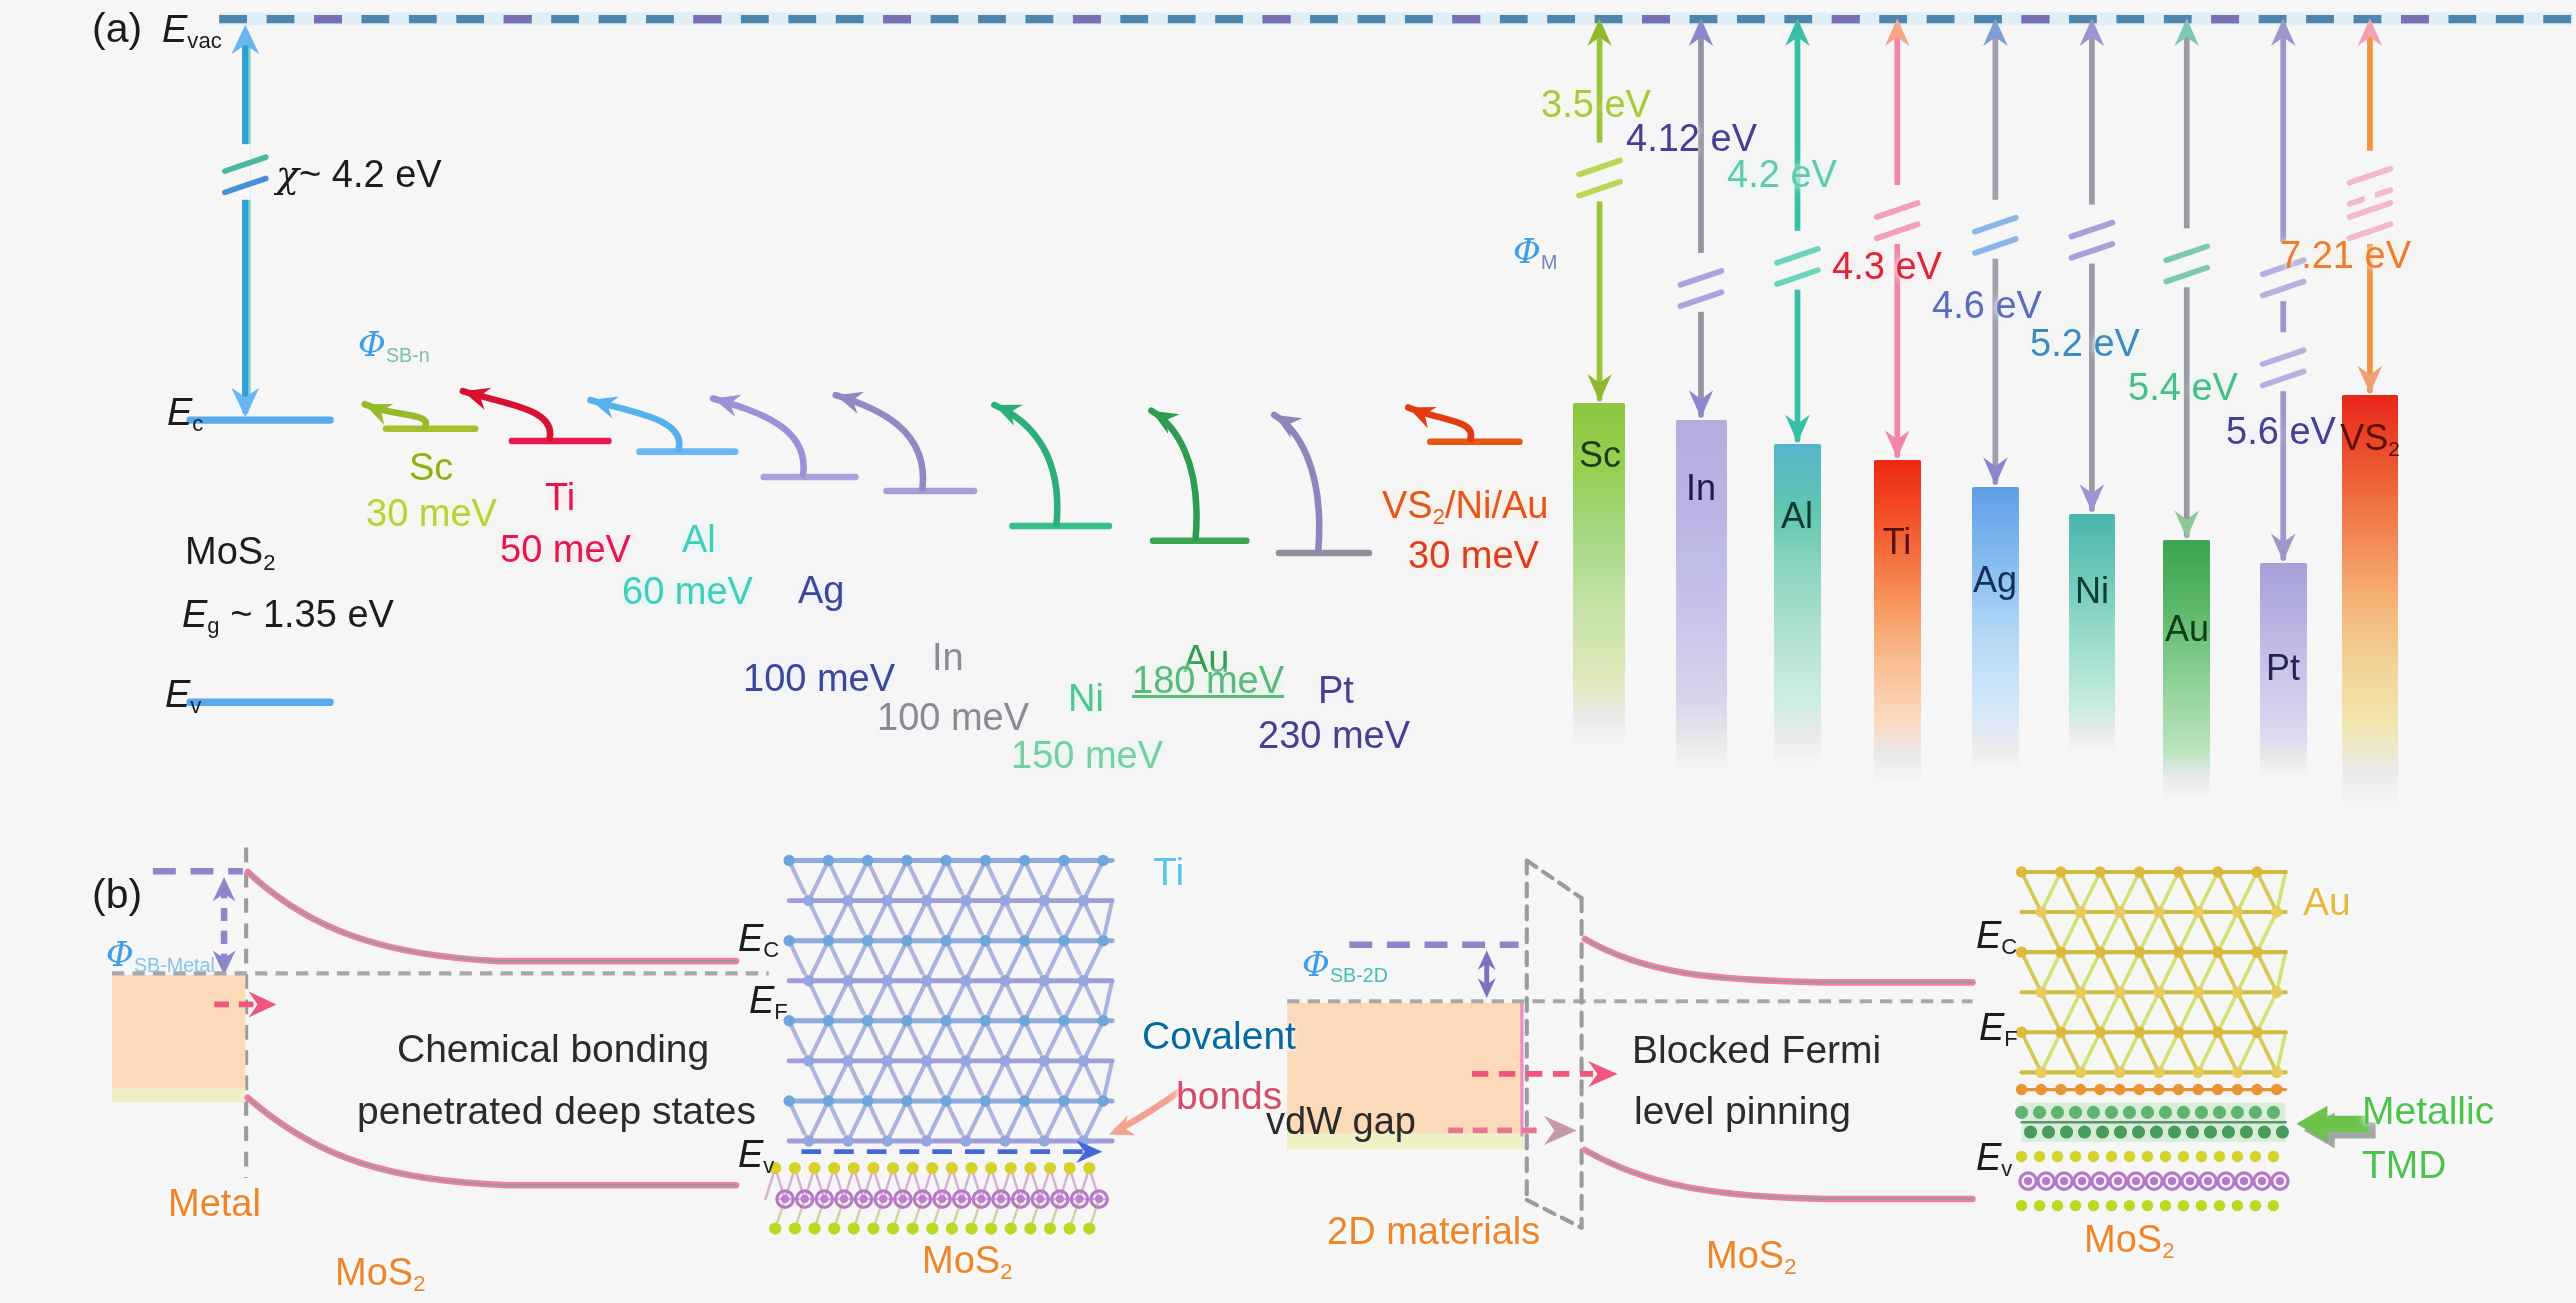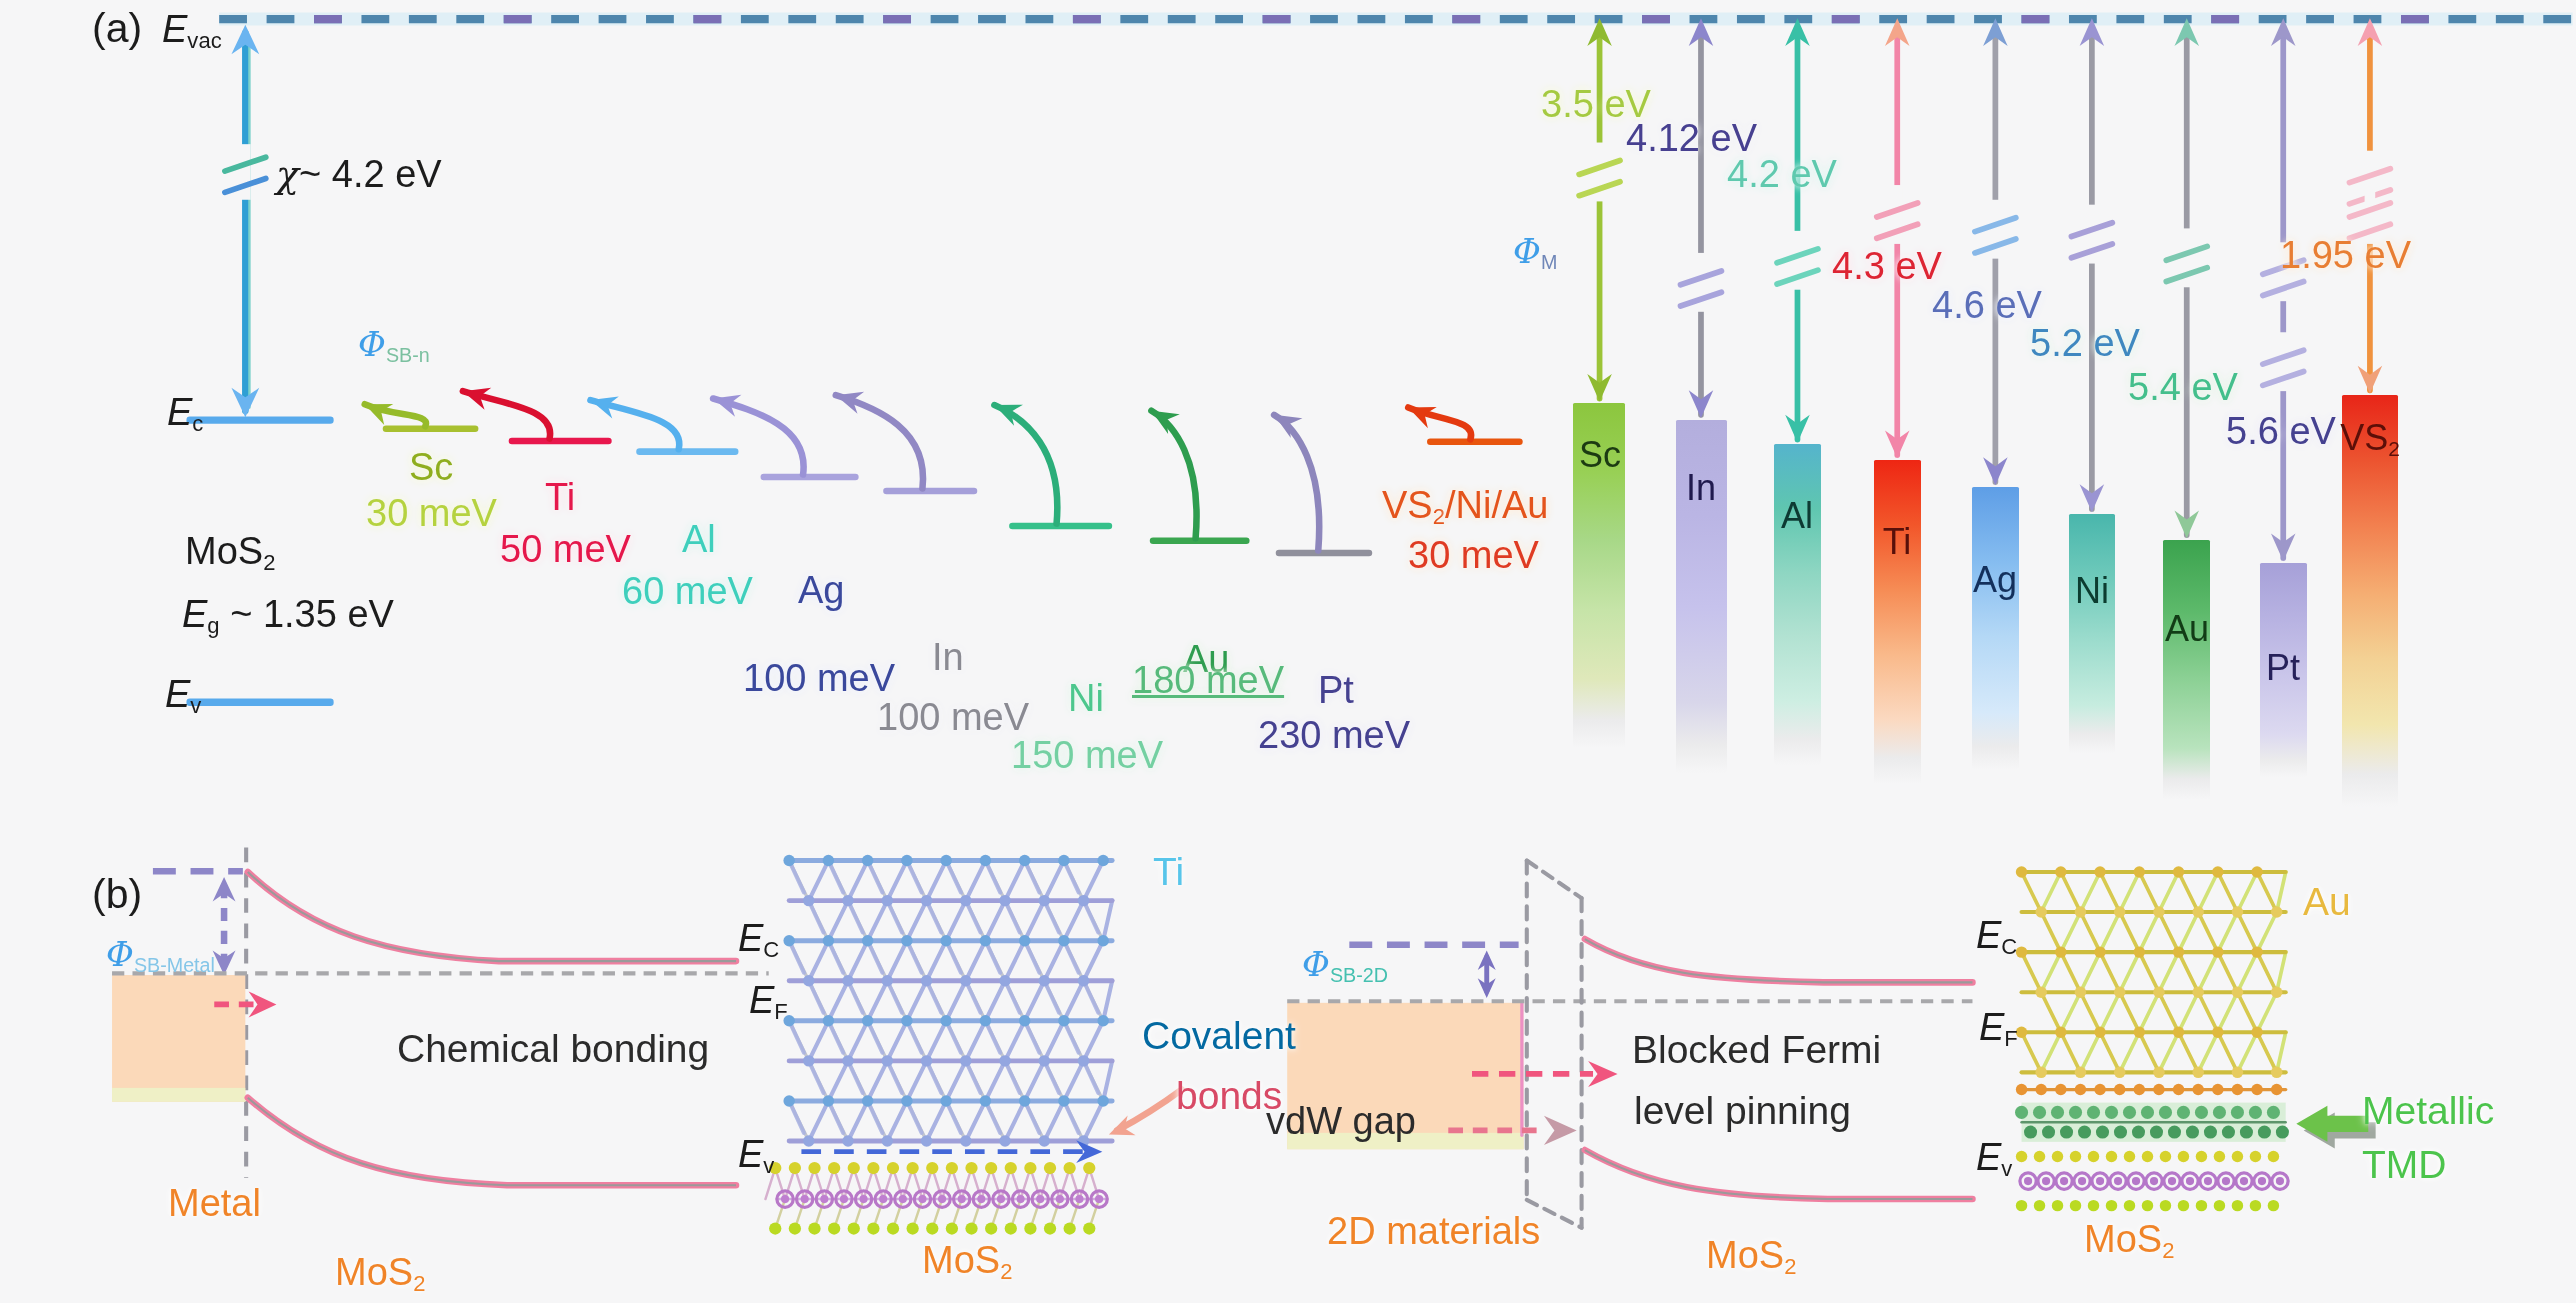--- a/index.html
+++ b/index.html
@@ -797,20 +797,21 @@
     <div class="lbl t46" style="left:185px;top:532px"><span>MoS</span><sub>2</sub></div>
     <div class="lbl t46" style="left:182px;top:595px"><span class="ital">E</span><sub>g</sub><span> ~ 1.35 eV</span></div>
 
     <div class="lbl t50" style="left:92px;top:873px">(b)</div>
 
     <div class="lbl t42" style="left:106px;top:937px"><span class="serifit" style="color: rgb(63, 158, 232);">Φ</span><sub style="color: rgb(133, 198, 232);">SB-Metal</sub></div>
     <div class="lbl t46 ital" style="left:738px;top:919px"><span>E</span><sub>C</sub></div>
     <div class="lbl t46 ital" style="left:749px;top:981px"><span>E</span><sub>F</sub></div>
     <div class="lbl t46 ital" style="left:738px;top:1135px"><span>E</span><sub>v</sub></div>
     <div class="lbl t48" style="left: 397px; top: 1029px; color: rgb(43, 43, 43);">Chemical bonding</div>
+    <div class="lbl t48" style="left: 357px; top: 1091px; color: rgb(43, 43, 43);">penetrated deep states</div>
     <div class="lbl t46 halo" style="left: 168px; top: 1184px; color: rgb(240, 132, 40);">Metal</div>
     <div class="lbl t46 halo" style="left: 335px; top: 1253px; color: rgb(240, 132, 40);"><span>MoS</span><sub>2</sub></div>
     <div class="lbl t48 halo" style="left: 1153px; top: 852px; color: rgb(88, 197, 234);">Ti</div>
     <div class="lbl t48 halo" style="left: 1142px; top: 1016px; color: #0369a1; text-align: center;">Covalent</div>
     <div class="lbl t48 halo" style="left: 1176px; top: 1076px; color: rgb(216, 74, 102);">bonds</div>
     <div class="lbl t46 halo" style="left: 922px; top: 1241px; color: rgb(240, 132, 40);"><span>MoS</span><sub>2</sub></div>
 
     <div class="lbl t42" style="left:1302px;top:947px"><span class="serifit" style="color: rgb(63, 158, 232);">Φ</span><sub style="color: rgb(69, 192, 176);">SB-2D</sub></div>
     <div class="lbl t46" style="left: 1266px; top: 1102px; color: rgb(43, 43, 43);">vdW gap</div>
     <div class="lbl t48" style="left: 1632px; top: 1030px; color: rgb(43, 43, 43);">Blocked Fermi</div>
@@ -851,17 +852,17 @@
       <div class="lbl halo" style="left: 1183px; top: 640px; font-size: 38px; color: rgb(46, 157, 79); text-shadow: rgb(216, 240, 218) 0px 0px 9.8px, rgba(255, 255, 255, 0.9) 0px 0px 6.5px;"><span>Au</span></div>
       <div class="lbl halo" style="left: 1132px; top: 661px; font-size: 38px; color: rgb(87, 186, 123); text-shadow: rgb(216, 240, 218) 0px 0px 9.8px, rgba(255, 255, 255, 0.9) 0px 0px 6.5px; text-decoration: underline;"><span>180 meV</span></div>
       <div class="lbl halo" style="left: 2128px; top: 368px; font-size: 38px; color: rgb(68, 191, 140); text-shadow: rgb(216, 240, 218) 0px 0px 9.8px, rgba(255, 255, 255, 0.9) 0px 0px 6.5px;"><span>5.4 eV</span></div>
       <div class="lbl" style="left: 2187px; top: 610px; font-size: 36px; color: rgb(18, 60, 22); transform: translateX(-50%);"><span>Au</span></div>
       <div class="lbl halo" style="left: 1318px; top: 671px; font-size: 38px; color: rgb(69, 65, 144); text-shadow: rgb(230, 228, 246) 0px 0px 9.8px, rgba(255, 255, 255, 0.9) 0px 0px 6.5px;"><span>Pt</span></div>
       <div class="lbl halo" style="left: 1258px; top: 716px; font-size: 38px; color: rgb(69, 65, 144); text-shadow: rgb(230, 228, 246) 0px 0px 9.8px, rgba(255, 255, 255, 0.9) 0px 0px 6.5px;"><span>230 meV</span></div>
       <div class="lbl halo" style="left: 2226px; top: 412px; font-size: 38px; color: rgb(69, 65, 144); text-shadow: rgb(230, 228, 246) 0px 0px 9.8px, rgba(255, 255, 255, 0.9) 0px 0px 6.5px;"><span>5.6 eV</span></div>
       <div class="lbl" style="left: 2283px; top: 649px; font-size: 36px; color: rgb(38, 33, 90); transform: translateX(-50%);"><span>Pt</span></div>
       <div class="lbl halo" style="left: 1382px; top: 486px; font-size: 38px; color: rgb(228, 84, 28); text-shadow: rgb(255, 226, 194) 0px 0px 9.8px, rgba(255, 255, 255, 0.9) 0px 0px 6.5px;"><span>VS</span><sub>2</sub><span>/Ni/Au</span></div>
       <div class="lbl halo" style="left: 1408px; top: 536px; font-size: 38px; color: rgb(223, 59, 34); text-shadow: rgb(255, 226, 194) 0px 0px 9.8px, rgba(255, 255, 255, 0.9) 0px 0px 6.5px;"><span>30 meV</span></div>
-      <div class="lbl halo" style="left: 2280px; top: 236px; font-size: 38px; color: rgb(232, 126, 51); text-shadow: rgb(255, 226, 194) 0px 0px 9.8px, rgba(255, 255, 255, 0.9) 0px 0px 6.5px;"><span>1.95 eV</span></div>
+      <div class="lbl halo" style="left: 2280px; top: 236px; font-size: 38px; color: rgb(232, 126, 51); text-shadow: rgb(255, 226, 194) 0px 0px 9.8px, rgba(255, 255, 255, 0.9) 0px 0px 6.5px;"><span>7.21 eV</span></div>
       <div class="lbl" style="left: 2370px; top: 419px; font-size: 36px; color: rgb(92, 15, 8); transform: translateX(-50%);"><span>VS</span><sub>2</sub></div>
     </div>
 </div>
 
 
 </body></html>

